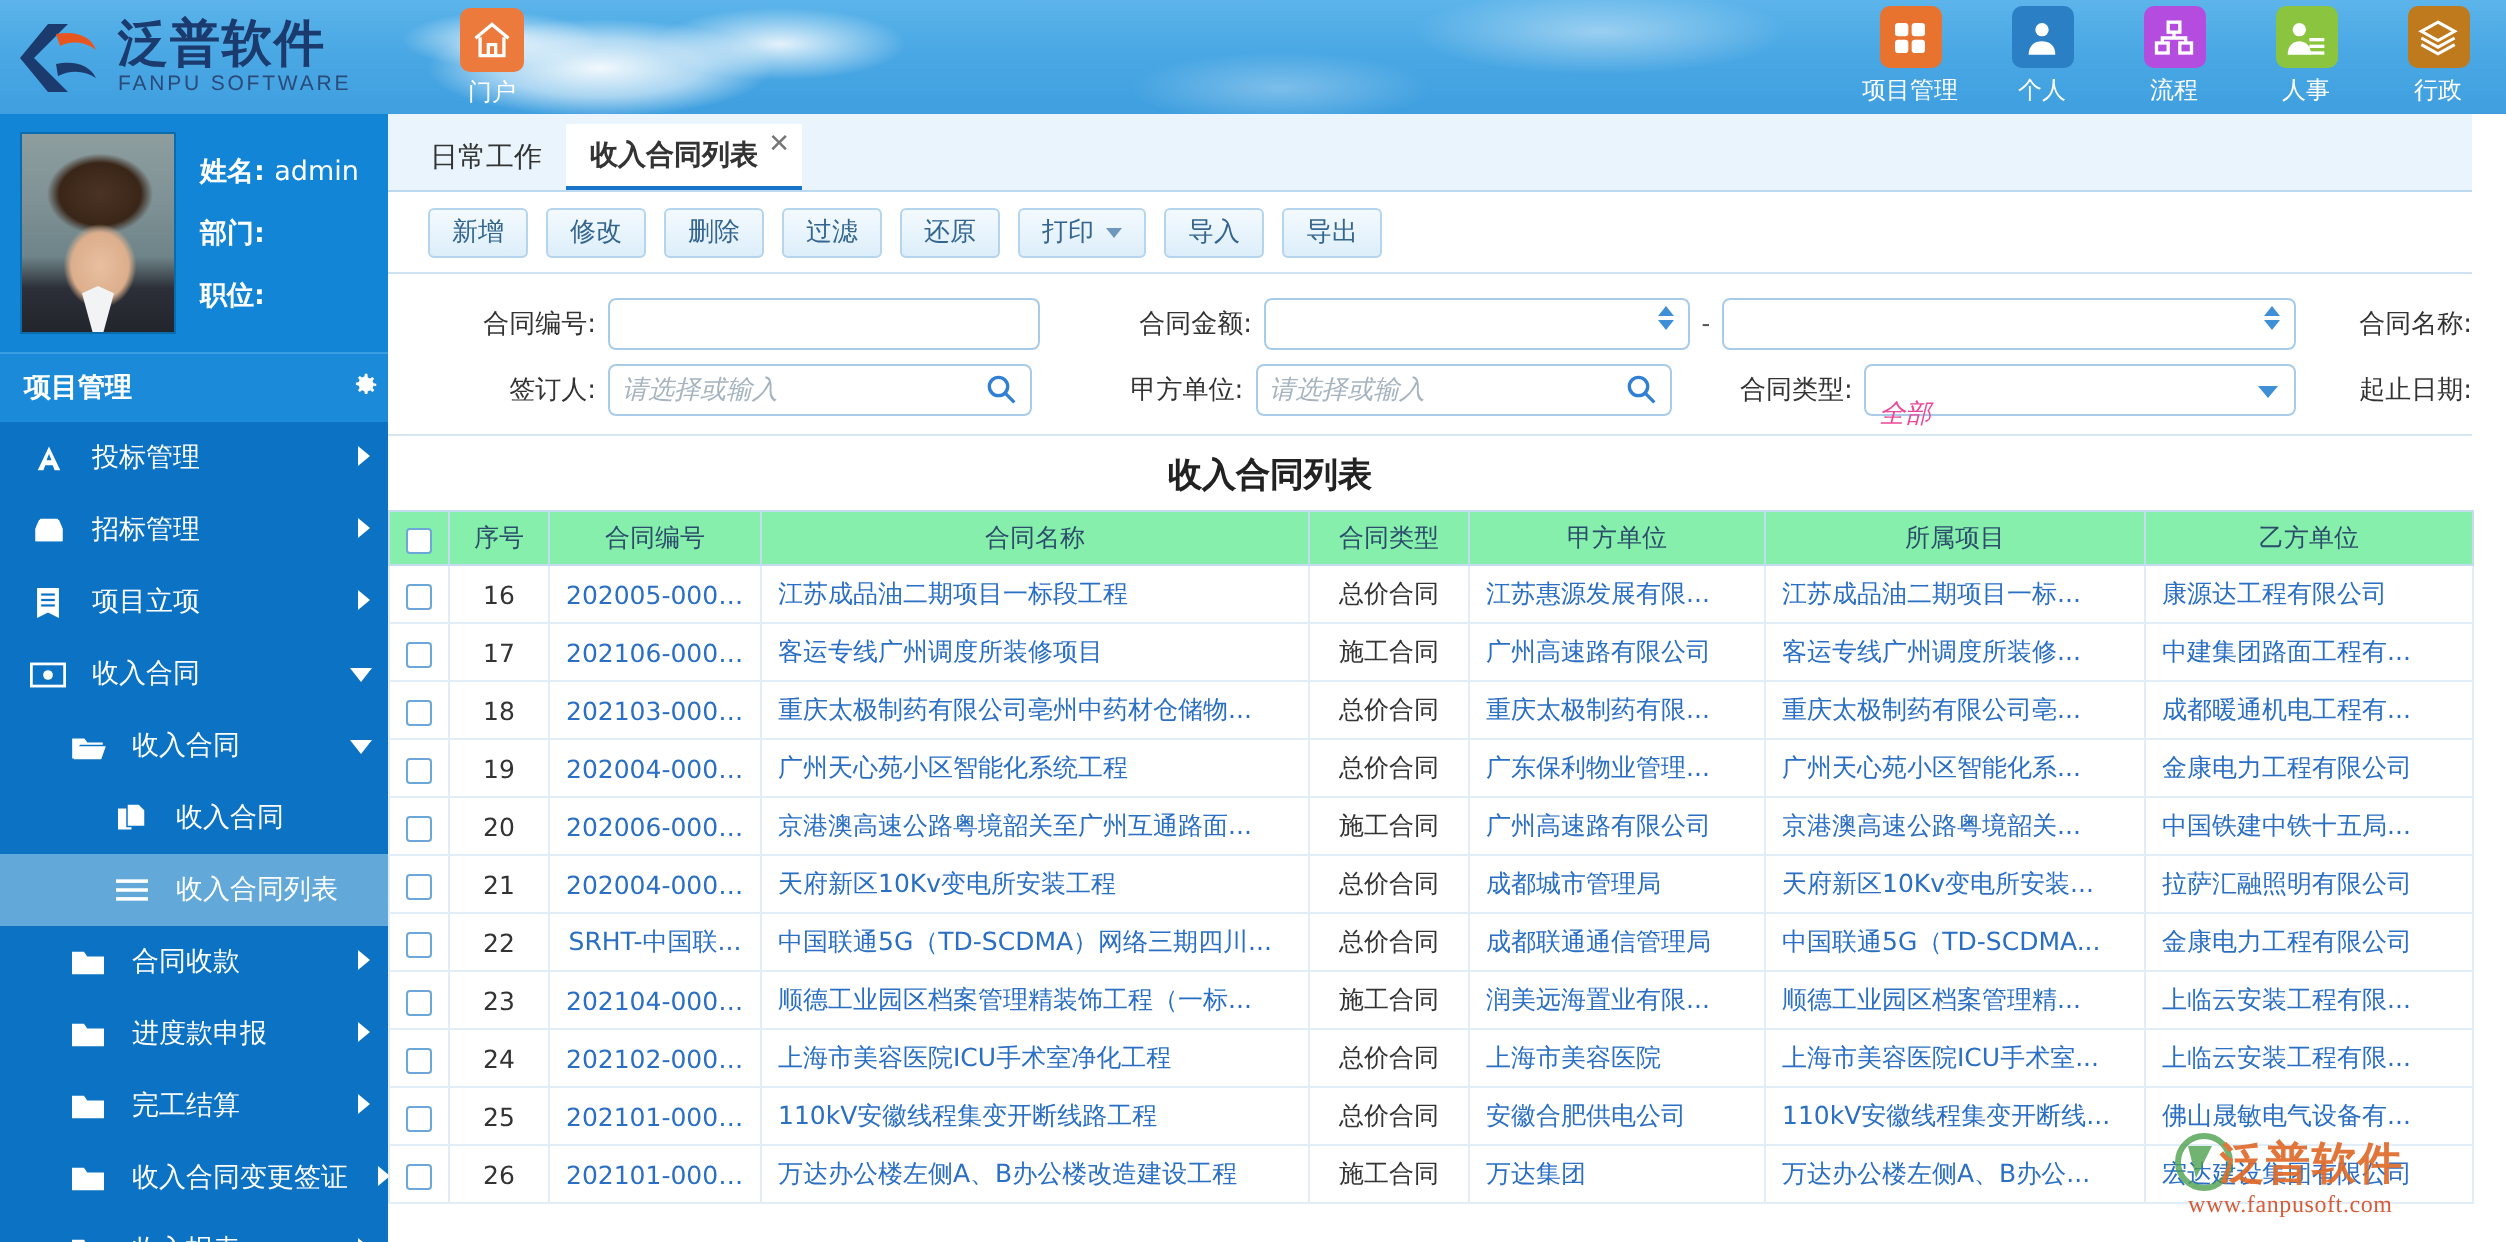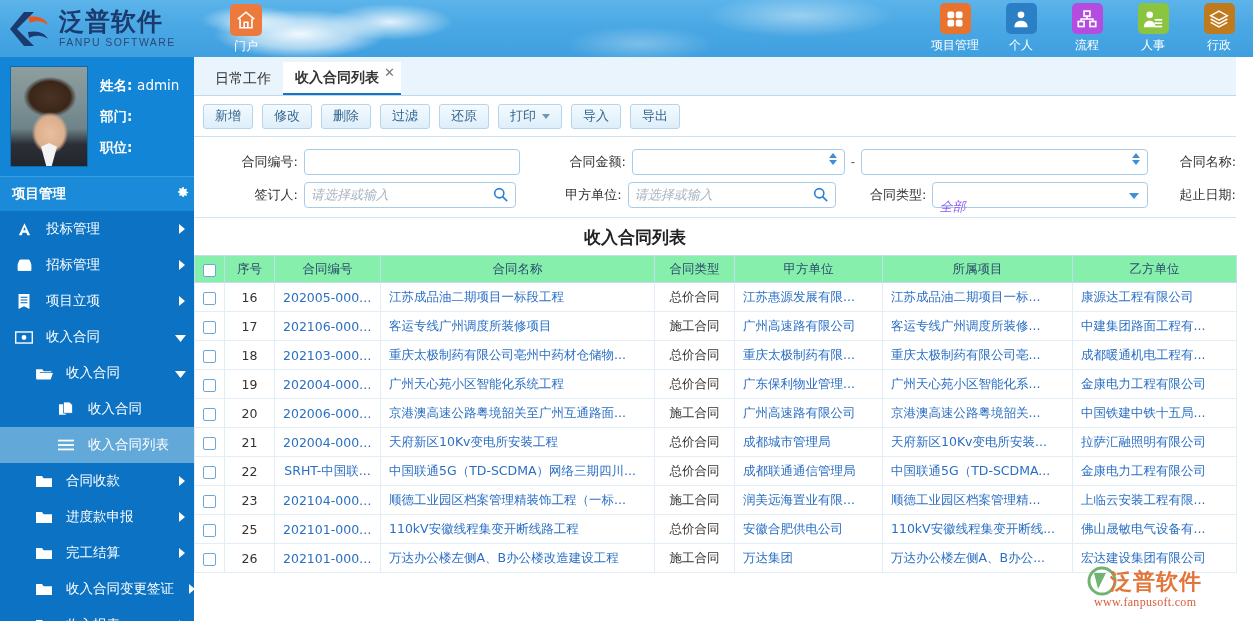--- a/index.html
+++ b/index.html
@@ -148,21 +148,21 @@
   .tab.sel {
     background: #fff; border-bottom: 2px solid #1874c8; font-weight: bold;
     position: relative; padding-right: 22px;
   }
   .tab .x {
     position: absolute; right: 6px; top: 3px; font-size: 13px; color: #777;
   }
 
   .toolbar {
     height: 41px; display: flex; align-items: center; gap: 9px;
-    padding-left: 9px; border-bottom: 1px solid #cfe2f2; background: #fff;
+    padding-left: 20px; border-bottom: 1px solid #cfe2f2; background: #fff;
   }
   .tb {
     height: 25px; min-width: 48px; padding: 0 11px; border: 1px solid #b5d5ee;
     border-radius: 3px; background: linear-gradient(180deg,#f4fafe 0%,#ddeefa 100%);
     color: #33658f; font-size: 13px; display: flex; align-items: center;
     justify-content: center; gap: 6px; cursor: pointer;
     font-family: "DejaVu Sans", sans-serif;
   }
   .caret-d {
     width: 0; height: 0; border-left: 4px solid transparent;
@@ -174,21 +174,21 @@
   .flabel {
     font-size: 13px; color: #333; text-align: right; flex: none;
     font-family: "DejaVu Sans", sans-serif;
   }
   .inp {
     height: 26px; border: 1px solid #a8cce8; border-radius: 4px; background: #fff;
     display: flex; align-items: center; padding: 0 6px; position: relative;
     font-size: 13px; color: #333; font-style: italic;
   }
   .inp .ph { color: #a6b4c0; font-family: "DejaVu Sans", sans-serif; }
-  .inp .val { color: #8b5cf6; font-family: "DejaVu Sans", sans-serif; margin-top: 25px; }
+  .inp .val { color: #ec4899; font-family: "DejaVu Sans", sans-serif; margin-top: 25px; }
   .spin { position: absolute; right: 7px; top: 3px; display: flex; flex-direction: column; gap: 2px; }
   .sp-up { width: 0;height:0;border-left:4px solid transparent;border-right:4px solid transparent;border-bottom:5px solid #3f8fd6; }
   .sp-dn { width: 0;height:0;border-left:4px solid transparent;border-right:4px solid transparent;border-top:5px solid #3f8fd6; }
   .srch { position: absolute; right: 7px; top: 4px; }
   .dd { position: absolute; right: 8px; top: 10px; width:0;height:0;border-left:5px solid transparent;border-right:5px solid transparent;border-top:6px solid #3f8fd6; }
   .dash { width: 16px; text-align: center; color: #555; }
 
   .grid-title {
     text-align: center; font-size: 17px; font-weight: bold; color: #222;
     padding: 8px 0 6px 0; font-family: "DejaVu Sans", sans-serif;
@@ -730,20 +730,30 @@
             <td class="ctr dark">23</td>
             <td class="ctr">202104-00001</td>
             <td class="">顺德工业园区档案管理精装饰工程（一标...</td>
             <td class="ctr dark">施工合同</td>
             <td class="">润美远海置业有限...</td>
             <td class="">顺德工业园区档案管理精...</td>
             <td class="">上临云安装工程有限...</td>
           </tr>
           <tr>
             <td class="ctr"><span class="cbx"></span></td>
+            <td class="ctr dark">24</td>
+            <td class="ctr">202102-00001</td>
+            <td class="">上海市美容医院ICU手术室净化工程</td>
+            <td class="ctr dark">总价合同</td>
+            <td class="">上海市美容医院</td>
+            <td class="">上海市美容医院ICU手术室...</td>
+            <td class="">上临云安装工程有限...</td>
+          </tr>
+          <tr>
+            <td class="ctr"><span class="cbx"></span></td>
             <td class="ctr dark">25</td>
             <td class="ctr">202101-00003</td>
             <td class="">110kV安徽线程集变开断线路工程</td>
             <td class="ctr dark">总价合同</td>
             <td class="">安徽合肥供电公司</td>
             <td class="">110kV安徽线程集变开断线...</td>
             <td class="">佛山晟敏电气设备有...</td>
           </tr>
           <tr>
             <td class="ctr"><span class="cbx"></span></td>

